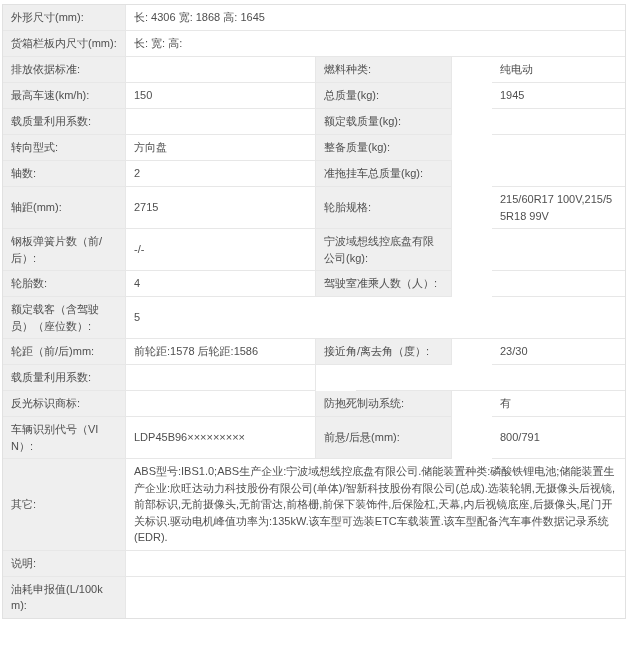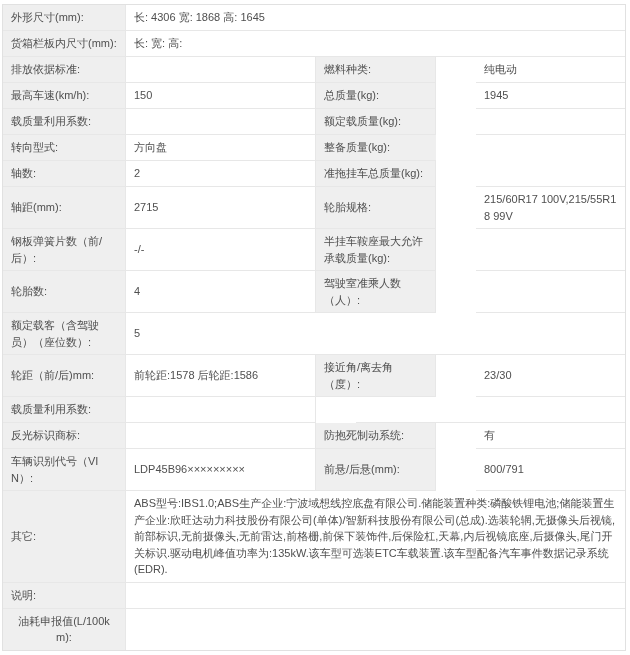--- a/index.html
+++ b/index.html
@@ -6,26 +6,26 @@
   body{width:630px;font-family:"Liberation Sans","DejaVu Sans",sans-serif;color:#4f4f4f;}
   .page{padding:4px 4px 6px 2px;box-sizing:border-box;width:630px;}
   .tbl{border:1px solid #e1e1e1;background:#fff;}
   .row{display:flex;align-items:stretch;}
   .cell{
     box-sizing:border-box;display:flex;align-items:center;
     padding:4px 8px;font-size:11px;line-height:1.5;
     border-right:1px solid #e7e7e7;border-bottom:1px solid #e7e7e7;
     min-height:26px;word-break:break-all;
   }
-  .row:last-child .cell{border-bottom:none;text-align:center;}
+  .row:last-child .cell{border-bottom:none;}
   .cell:last-child{border-right:none;}
   .lab{background:#efefef;}
   .c1{width:123px;}
   .c2{width:190px;}
-  .c3{width:120px;}
+  .c3{width:136px;}
   .c4{flex:1;margin-left:40px;}
   .vspan{flex:1;}
   .tall .cell{min-height:38px;}
   .other-row .cell{min-height:64px;}
   .gap1{height:10px;}
 </style>
 </head>
 <body>
 
 <div class="page">
@@ -79,21 +79,21 @@
     <div class="row">
       <div class="cell lab c1">轴距(mm):</div>
       <div class="cell c2">2715</div>
       <div class="cell lab c3">轮胎规格:</div>
       <div class="cell c4">215/60R17 100V,215/55R18 99V</div>
     </div>
 
     <div class="row tall">
       <div class="cell lab c1">钢板弹簧片数（前/后）:</div>
       <div class="cell c2">-/-</div>
-      <div class="cell lab c3">半挂车鞍座最大允许承载质量(kg):</div>
+      <div class="cell lab c3">宁波域想线控底盘有限公司(kg):</div>
       <div class="cell c4"></div>
     </div>
 
     <div class="row">
       <div class="cell lab c1">轮胎数:</div>
       <div class="cell c2">4</div>
       <div class="cell lab c3">驾驶室准乘人数（人）:</div>
       <div class="cell c4"></div>
     </div>
 

